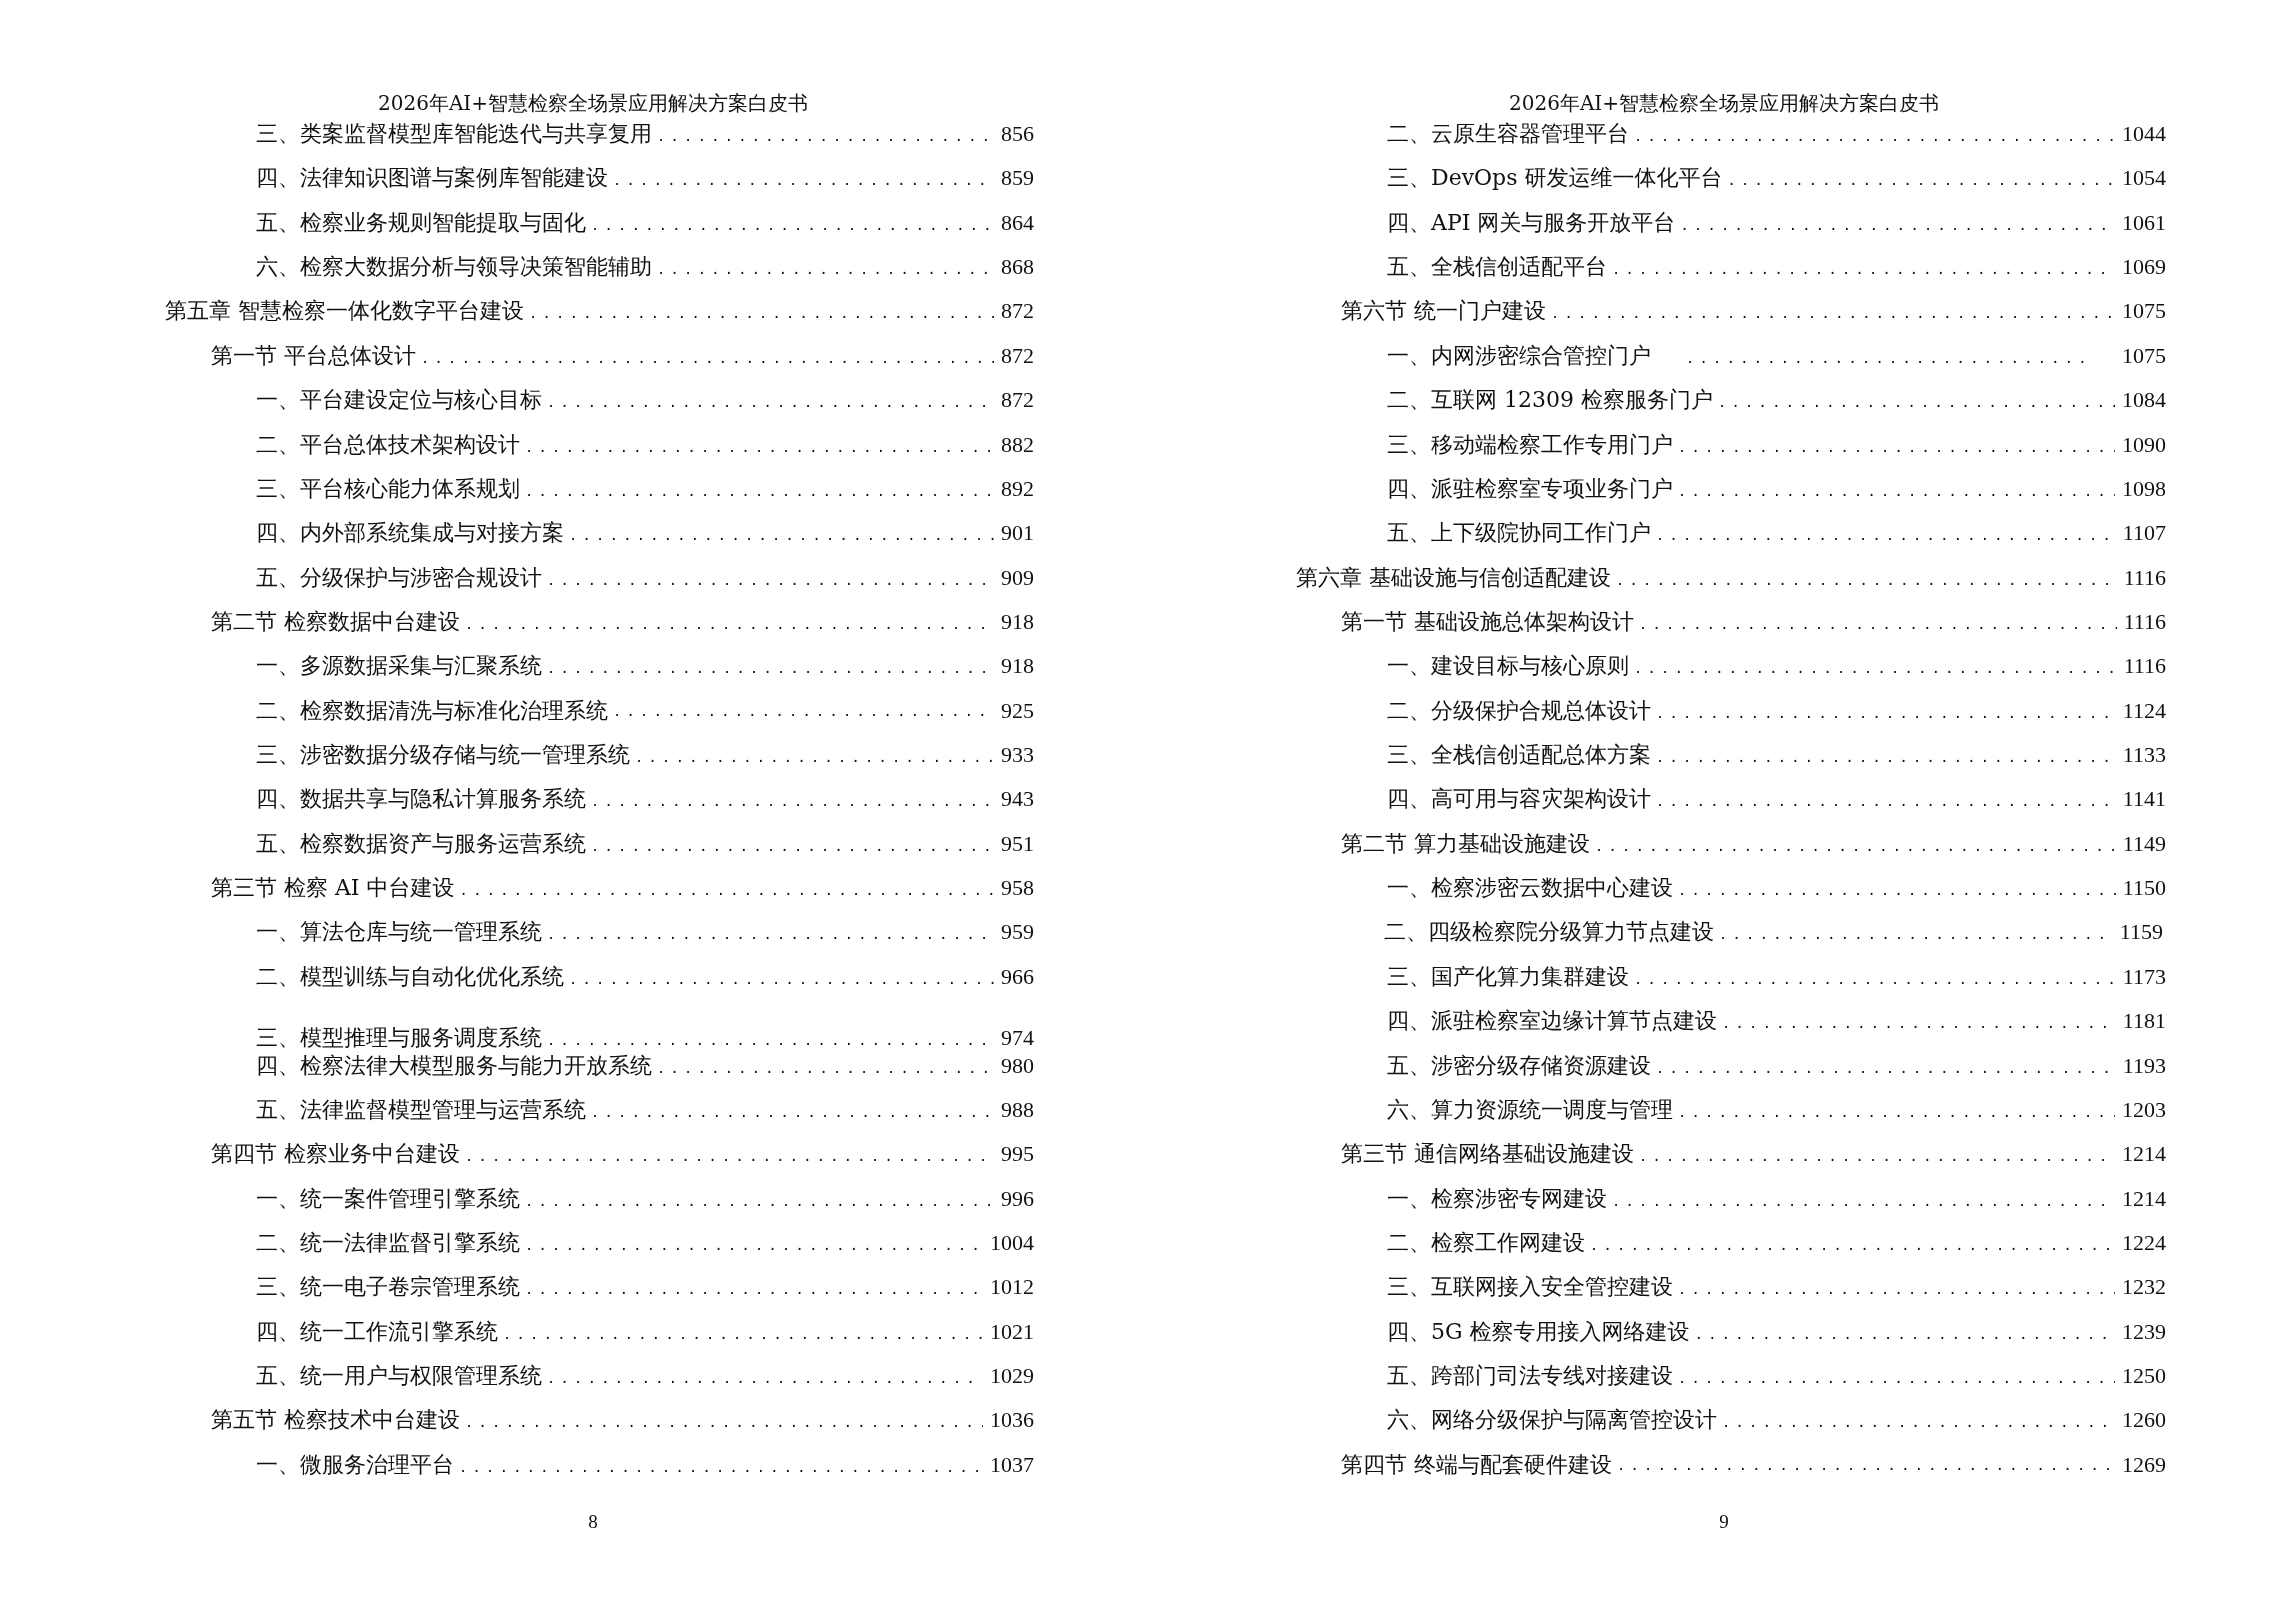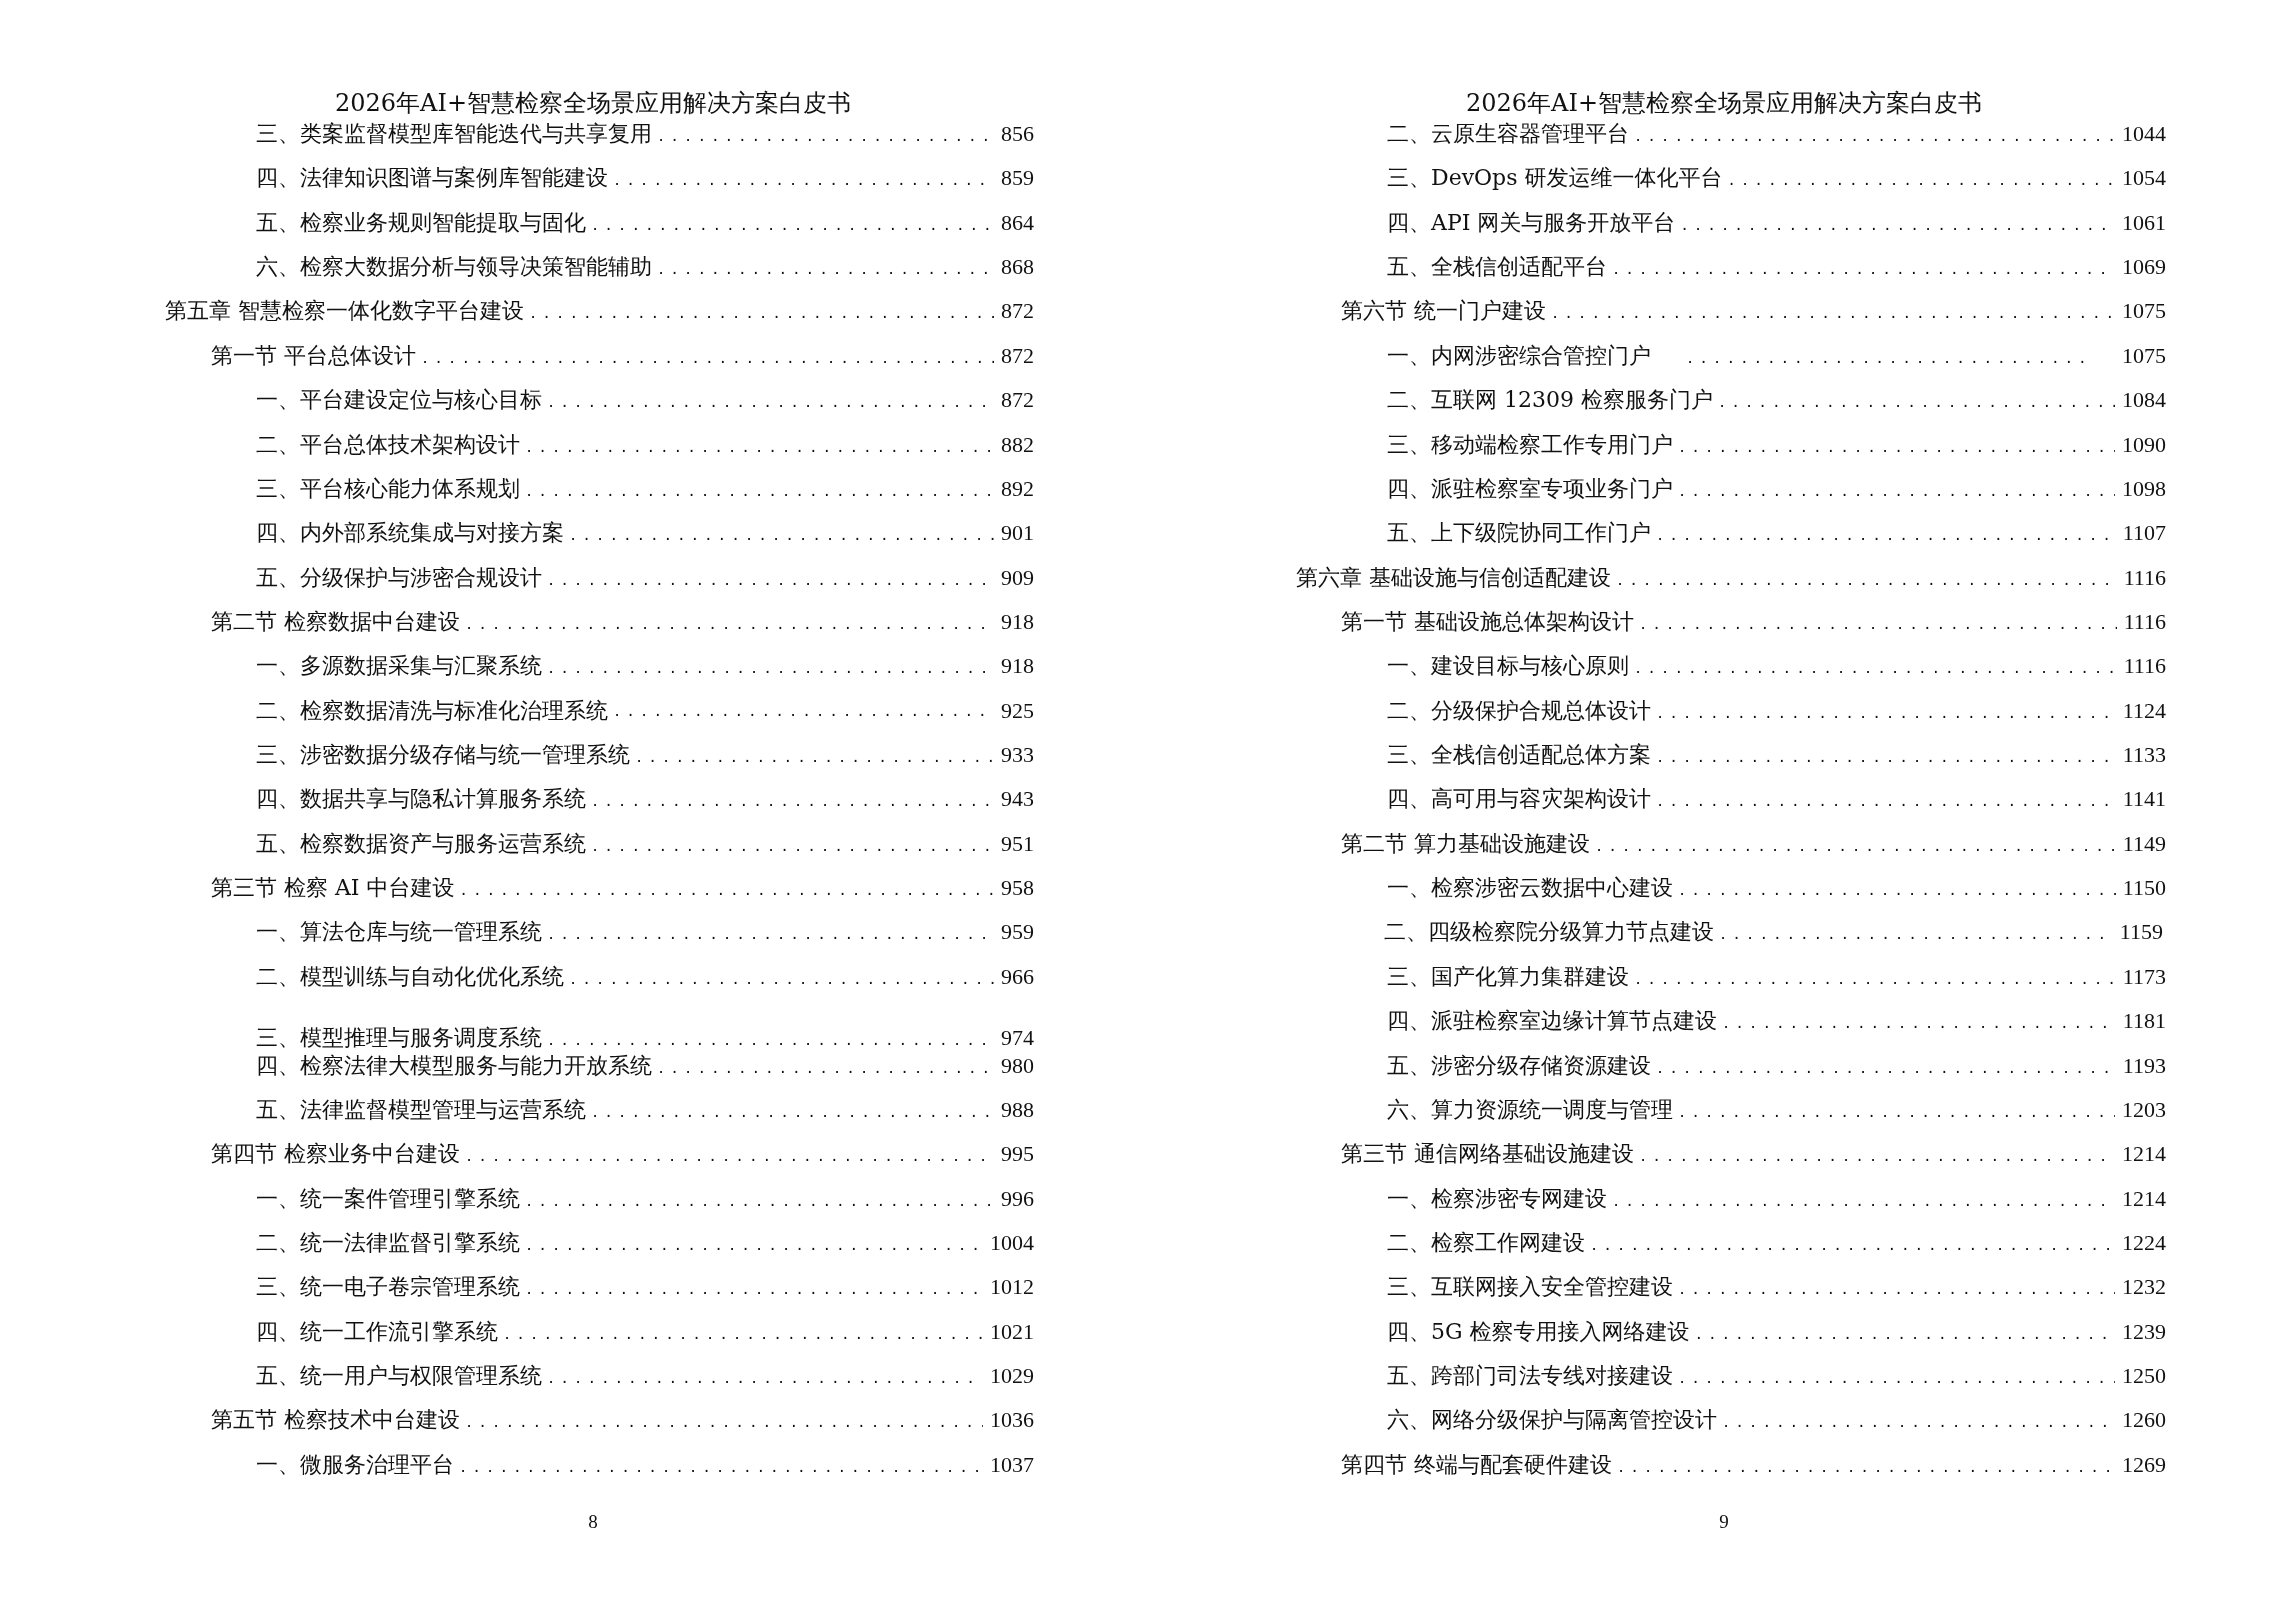--- a/index.html
+++ b/index.html
@@ -9,21 +9,21 @@
     color: #111111;
   }
   .page {
     position: absolute; top: 0; height: 1622px; width: 1142px;
     background: #ffffff;
   }
   .page.left { left: 0; }
   .page.right { left: 1142px; }
   .running-header {
     position: absolute; top: 89px; left: 0; width: 1186px;
-    text-align: center; font-size: 24px; line-height: 29px;
+    text-align: center; font-size: 20px; line-height: 29px;
     white-space: nowrap;
   }
   .page.left .running-header { left: 0; width: 1186px; }
   .page.right .running-header { left: -39px; width: 1242px; }
   .toc { position: absolute; top: 119px; left: 0; width: 1142px; }
   .toc-row {
     position: absolute; height: 30px; display: flex; align-items: baseline;
     font-size: 22px; line-height: 30px; white-space: nowrap;
   }
   .toc-title { flex: 0 0 auto; }
@@ -355,21 +355,21 @@
       <div class="toc-row" style="left: 245px; width: 779px; top: 1242px;">
         <span class="toc-title">五、跨部门司法专线对接建设</span>
         <span class="toc-leader"></span>
         <span class="toc-page">1250</span>
       </div>
       <div class="toc-row" style="left: 245px; width: 779px; top: 1286px;">
         <span class="toc-title">六、网络分级保护与隔离管控设计</span>
         <span class="toc-leader"></span>
         <span class="toc-page">1260</span>
       </div>
-      <div class="toc-row" style="left: 199px; width: 825px; top: 1331px;">
+      <div class="toc-row" style="left: 199px; width: 825px; top: 1331px; align-items: flex-end;">
         <span class="toc-title">第四节  终端与配套硬件建设</span>
         <span class="toc-leader"></span>
         <span class="toc-page">1269</span>
       </div>
     </div>
   <div class="page-number">9</div>
 </div>
 
 
 </body></html>

